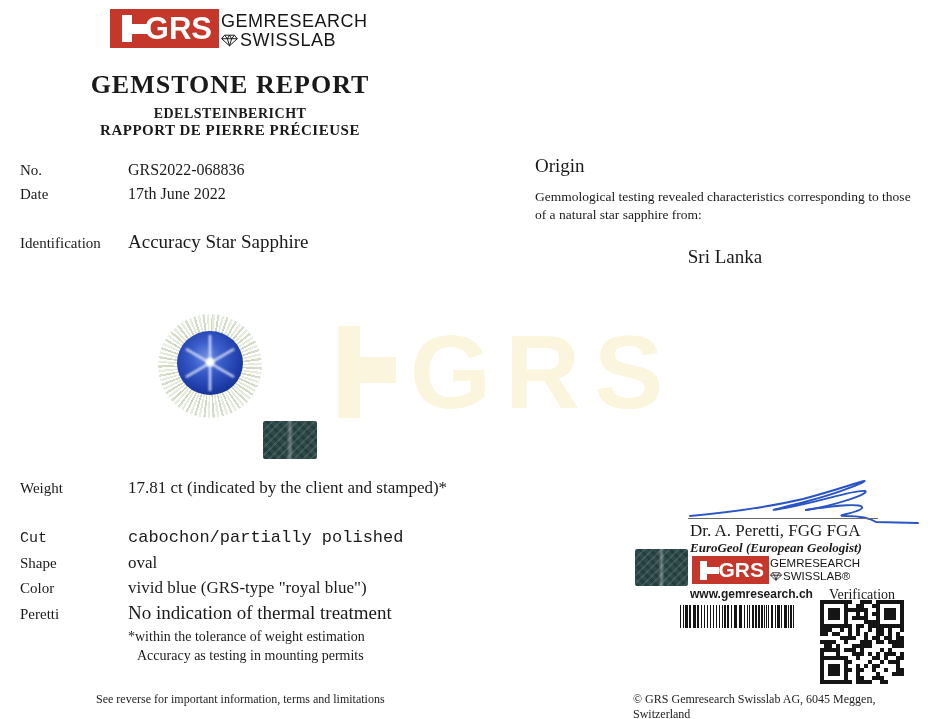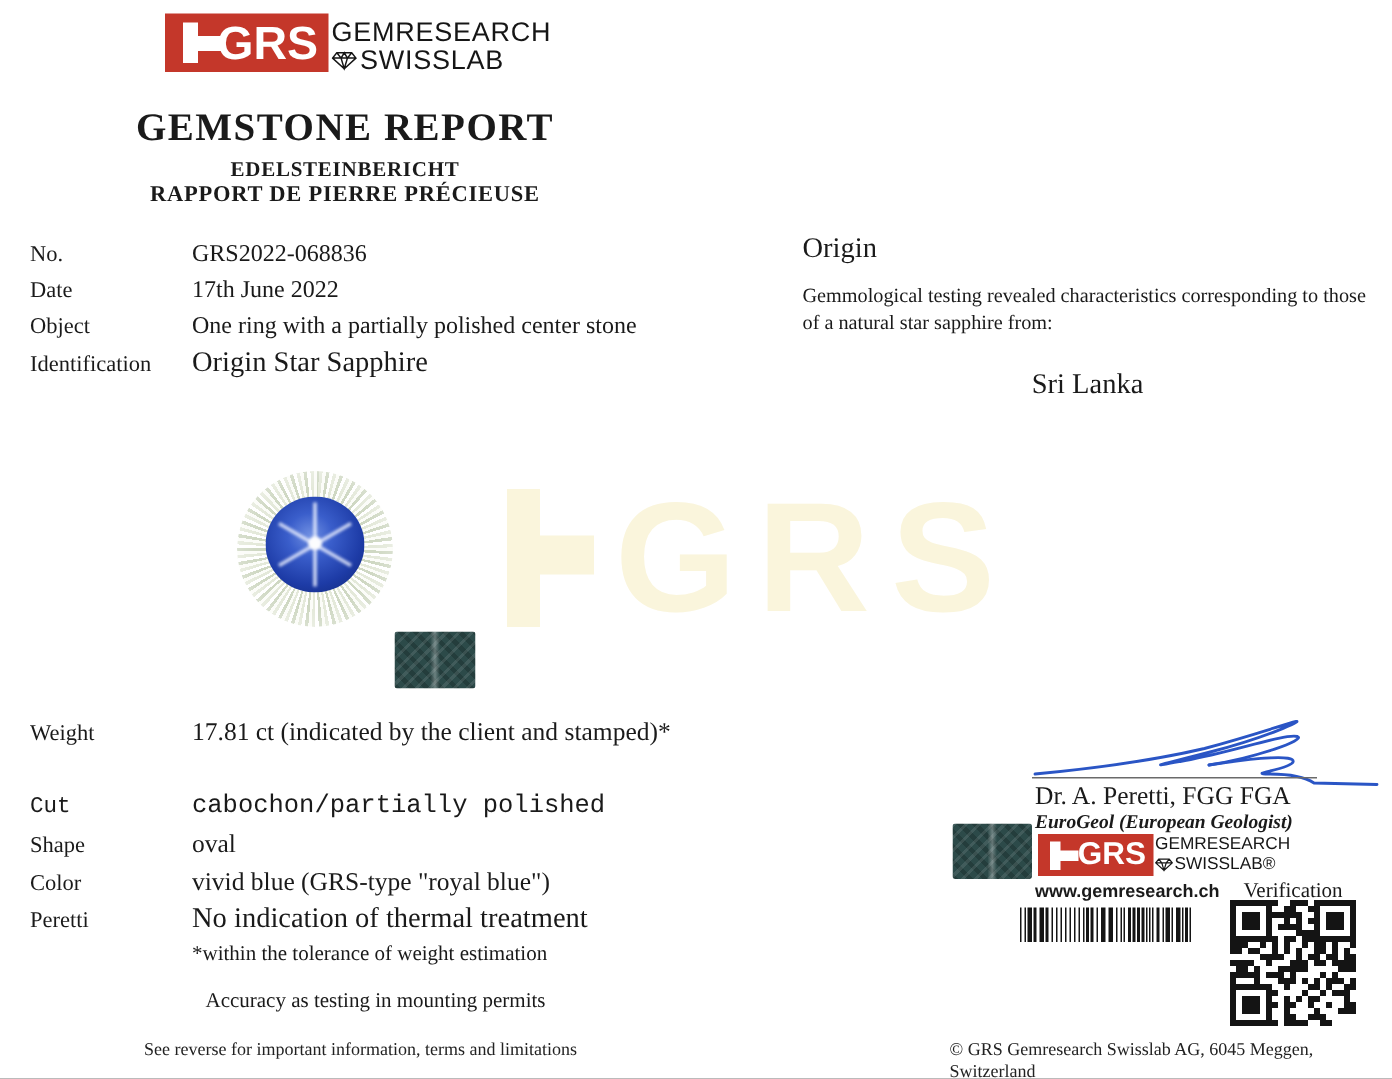--- a/index.html
+++ b/index.html
@@ -96,25 +96,22 @@
   <div class="abs title" style="left:70px;top:70px;width:320px;font-size:26px;">GEMSTONE REPORT</div>
   <div class="abs subtitle" style="left:70px;top:106px;width:320px;font-size:14px;">EDELSTEINBERICHT</div>
   <div class="abs subtitle" style="left:70px;top:122px;width:320px;font-size:15px;">RAPPORT DE PIERRE PRÉCIEUSE</div>
 
   <div class="row" style="top:161px;">
     <span class="lbl">No.</span><span class="val">GRS2022-068836</span>
   </div>
   <div class="row" style="top:185px;">
     <span class="lbl">Date</span><span class="val">17th June 2022</span>
   </div>
-  <div class="row" style="top:209px;">
-    <span class="lbl">Object</span><span class="val">One ring with a partially polished center stone</span>
-  </div>
   <div class="row" style="top:231px;">
-    <span class="lbl">Identification</span><span class="val big">Origin Star Sapphire</span>
+    <span class="lbl">Identification</span><span class="val big">Accuracy Star Sapphire</span>
   </div>
 
   <div class="abs origin-head" style="left:535px;top:155px;">Origin</div>
   <div class="abs origin-body" style="left:535px;top:188px;width:378px;">Gemmological testing revealed characteristics corresponding to those of a natural star sapphire from:</div>
   <div class="abs origin-val" style="left:600px;top:246px;width:250px;">Sri Lanka</div>
 
   <div class="abs watermark" style="left:338px;top:320px;">
     <span class="wm-cross">
       <span class="v" style="left:0;top:0;width:22px;height:92px;"></span>
       <span class="h" style="left:0;top:31px;width:58px;height:26px;"></span>
@@ -159,21 +156,21 @@
   <div class="row" style="top:553px;">
     <span class="lbl">Shape</span><span class="val med">oval</span>
   </div>
   <div class="row" style="top:578px;">
     <span class="lbl">Color</span><span class="val med">vivid blue (GRS-type "royal blue")</span>
   </div>
   <div class="row" style="top:602px;">
     <span class="lbl">Peretti</span><span class="val big">No indication of thermal treatment</span>
   </div>
   <div class="abs" style="left:128px;top:629px;font-size:14px;">*within the tolerance of weight estimation</div>
-  <div class="abs" style="left:137px;top:648px;font-size:14px;margin-top:12px;">Accuracy as testing in mounting permits</div>
+  <div class="abs" style="left:137px;top:648px;font-size:14px;">Accuracy as testing in mounting permits</div>
 
   <div class="abs" style="left:678px;top:476px;width:250px;height:52px;">
     <svg width="250" height="52" viewBox="0 0 250 52">
       <g fill="none" stroke="#2a55c5" stroke-width="1.9" stroke-linecap="round">
         <path d="M12 40 C 55 36, 95 30, 125 23 C 155 15, 178 7, 186 5 C 191 4, 168 15, 130 25 C 100 33, 80 37, 112 31 C 145 25, 178 13, 187 15 C 193 17, 160 29, 128 34"></path>
         <path d="M128 34 C 160 29, 186 27, 184 32 C 182 37, 152 40, 168 40 C 182 40, 192 42, 198 46 L 240 47"></path>
       </g>
     </svg>
   </div>
   <div class="abs sig-line" style="left:688px;top:518px;width:190px;"></div>

